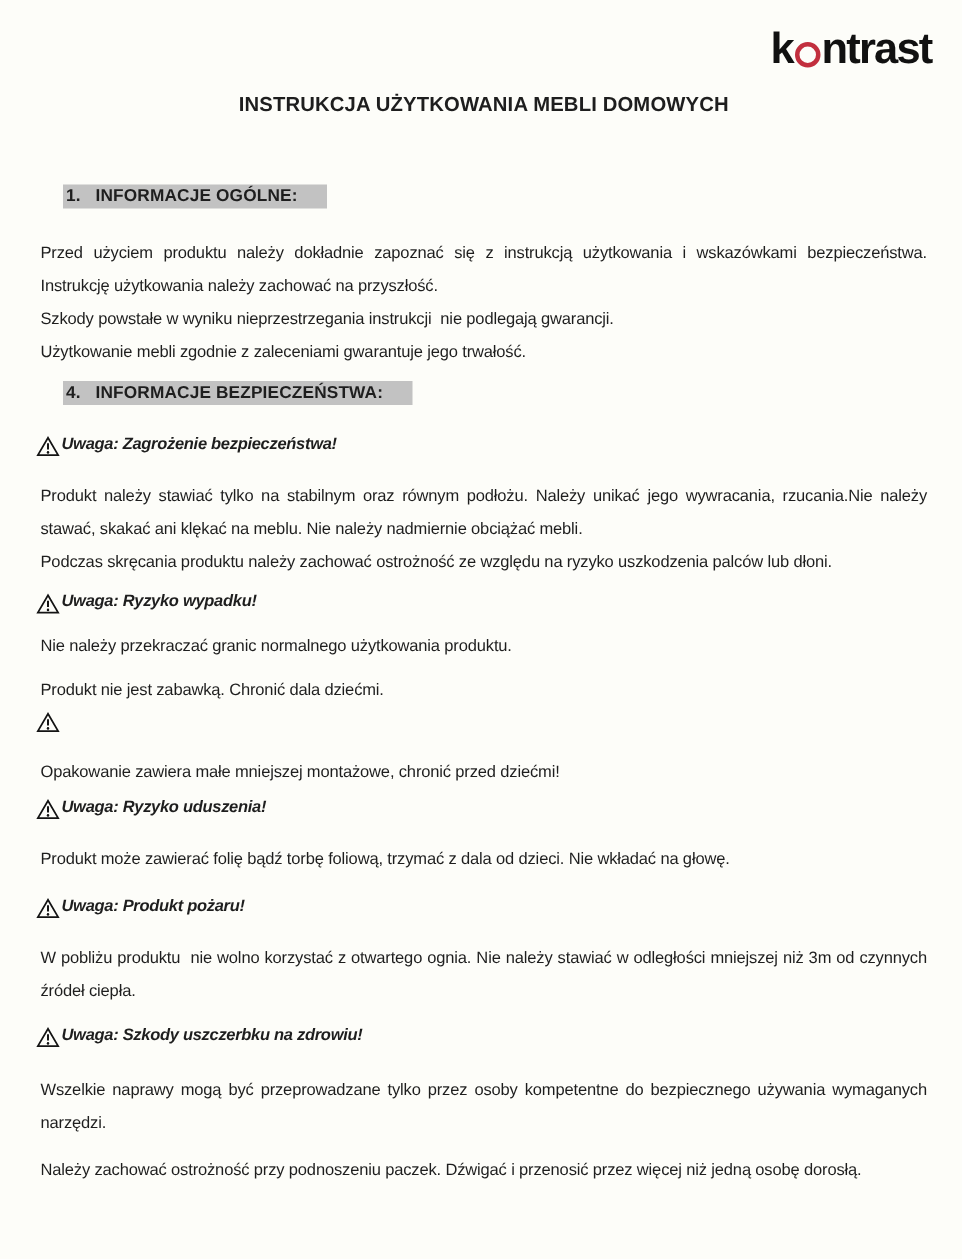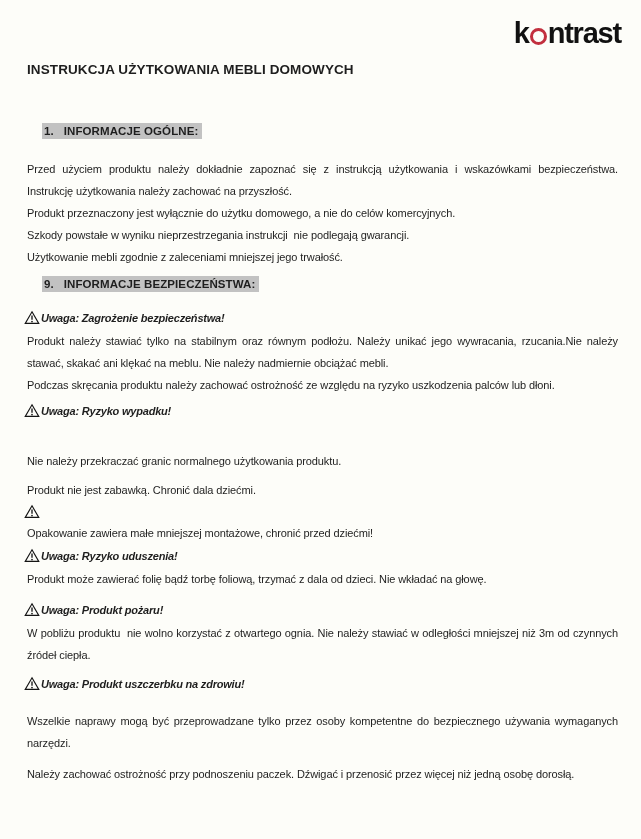--- a/index.html
+++ b/index.html
@@ -34,86 +34,86 @@
     border: 3px solid #c22f3e;
     border-radius: 50%;
     margin: 6px 1px 0 1px;
   }
   
   .title {
     margin: 46px 0 0 0;
     font-size: 13.5px;
     font-weight: 700;
     line-height: 16px;
+    text-align: center;
     letter-spacing: 0.1px;
   }
   
   .heading { line-height: 16px; margin-left: 15px; }
   .hl {
     background: #c2c2c2;
     font-size: 11.5px;
     font-weight: 700;
-    padding: 2px 4px 2px 2px;
+    padding: 2px 20px 2px 2px;
     white-space: pre;
     letter-spacing: 0.1px;
     margin-top: 44px;
   }
   
   .para {
     margin: 0;
     font-size: 11px;
     line-height: 22px;
     letter-spacing: -0.1px;
     text-align: justify;
     white-space: pre-wrap;
   }
   
   .warning {
     display: flex;
-    align-items: flex-start;
+    align-items: flex-end;
     line-height: 18px;
     margin-left: -3px;
   }
   .tri { flex: 0 0 auto; margin: 1px 1px 0 0; }
   .wlabel {
     font-size: 11px;
     font-weight: 700;
     font-style: italic;
     letter-spacing: -0.2px;
     white-space: pre;
   }
   .mt1{margin-top:1px}.mt2{margin-top:2px}.mt3{margin-top:3px}
   .mt6{margin-top:6px}.mt7{margin-top:7px}.mt9{margin-top:9px}
-  .mt11{margin-top:11px}.mt14{margin-top:30px}.mt15{margin-top:3px}
+  .mt11{margin-top:11px}.mt14{margin-top:10px}.mt15{margin-top:15px}
   .mt17{margin-top:17px}.mt19{margin-top:19px}.mt42{margin-top:44px}
 </style>
 </head>
 <body>
 
 <div class="page">
 
   <div class="logo">
     <span>k</span>
     <span class="logo-ring"></span>
     <span>ntrast</span>
   </div>
 
   <h1 class="title">INSTRUKCJA UŻYTKOWANIA MEBLI DOMOWYCH</h1>
 
   <div class="heading mt42">
     <span class="hl">1.   INFORMACJE OGÓLNE:</span>
   </div>
 
   <p class="para mt19">Przed użyciem produktu należy dokładnie zapoznać się z instrukcją użytkowania i wskazówkami bezpieczeństwa. Instrukcję użytkowania należy zachować na przyszłość.</p>
-  <p class="para">Produkt przeznaczony jest wyłącznie do użytku domowego, a nie do celów komercyjnych.</p>
   <p class="para">Szkody powstałe w wyniku nieprzestrzegania instrukcji  nie podlegają gwarancji.</p>
-  <p class="para">Użytkowanie mebli zgodnie z zaleceniami mniejszej jego trwałość.</p>
+  <p class="para">Użytkowanie mebli zgodnie z zaleceniami gwarantuje jego trwałość.</p>
 
   <div class="heading mt7">
-    <span class="hl">9.   INFORMACJE BEZPIECZEŃSTWA:</span>
+    <span class="hl">4.   INFORMACJE BEZPIECZEŃSTWA:</span>
   </div>
 
   <div class="warning mt17">
     <svg class="tri" width="16" height="15" viewBox="0 0 18 16">
       <path d="M9 1.6 L16.6 14.6 H1.4 Z" fill="none" stroke="#141414" stroke-width="1.3" stroke-linejoin="miter"></path>
       <line x1="9" y1="5.8" x2="9" y2="10.4" stroke="#141414" stroke-width="1.5"></line>
       <circle cx="9" cy="12.6" r="0.95" fill="#141414"></circle>
     </svg>
     <span class="wlabel">Uwaga: Zagrożenie bezpieczeństwa!</span>
   </div>
@@ -159,18 +159,18 @@
     <span class="wlabel">Uwaga: Produkt pożaru!</span>
   </div>
   <p class="para mt15">W pobliżu produktu  nie wolno korzystać z otwartego ognia. Nie należy stawiać w odległości mniejszej niż 3m od czynnych źródeł ciepła.</p>
 
   <div class="warning mt9">
     <svg class="tri" width="16" height="15" viewBox="0 0 18 16">
       <path d="M9 1.6 L16.6 14.6 H1.4 Z" fill="none" stroke="#141414" stroke-width="1.3"></path>
       <line x1="9" y1="5.8" x2="9" y2="10.4" stroke="#141414" stroke-width="1.5"></line>
       <circle cx="9" cy="12.6" r="0.95" fill="#141414"></circle>
     </svg>
-    <span class="wlabel">Uwaga: Produkt uszczerbku na zdrowiu!</span>
+    <span class="wlabel">Uwaga: Szkody uszczerbku na zdrowiu!</span>
   </div>
   <p class="para mt17">Wszelkie naprawy mogą być przeprowadzane tylko przez osoby kompetentne do bezpiecznego używania wymaganych narzędzi.</p>
   <p class="para mt9">Należy zachować ostrożność przy podnoszeniu paczek. Dźwigać i przenosić przez więcej niż jedną osobę dorosłą.</p>
 
 </div>
 
 </body></html>

